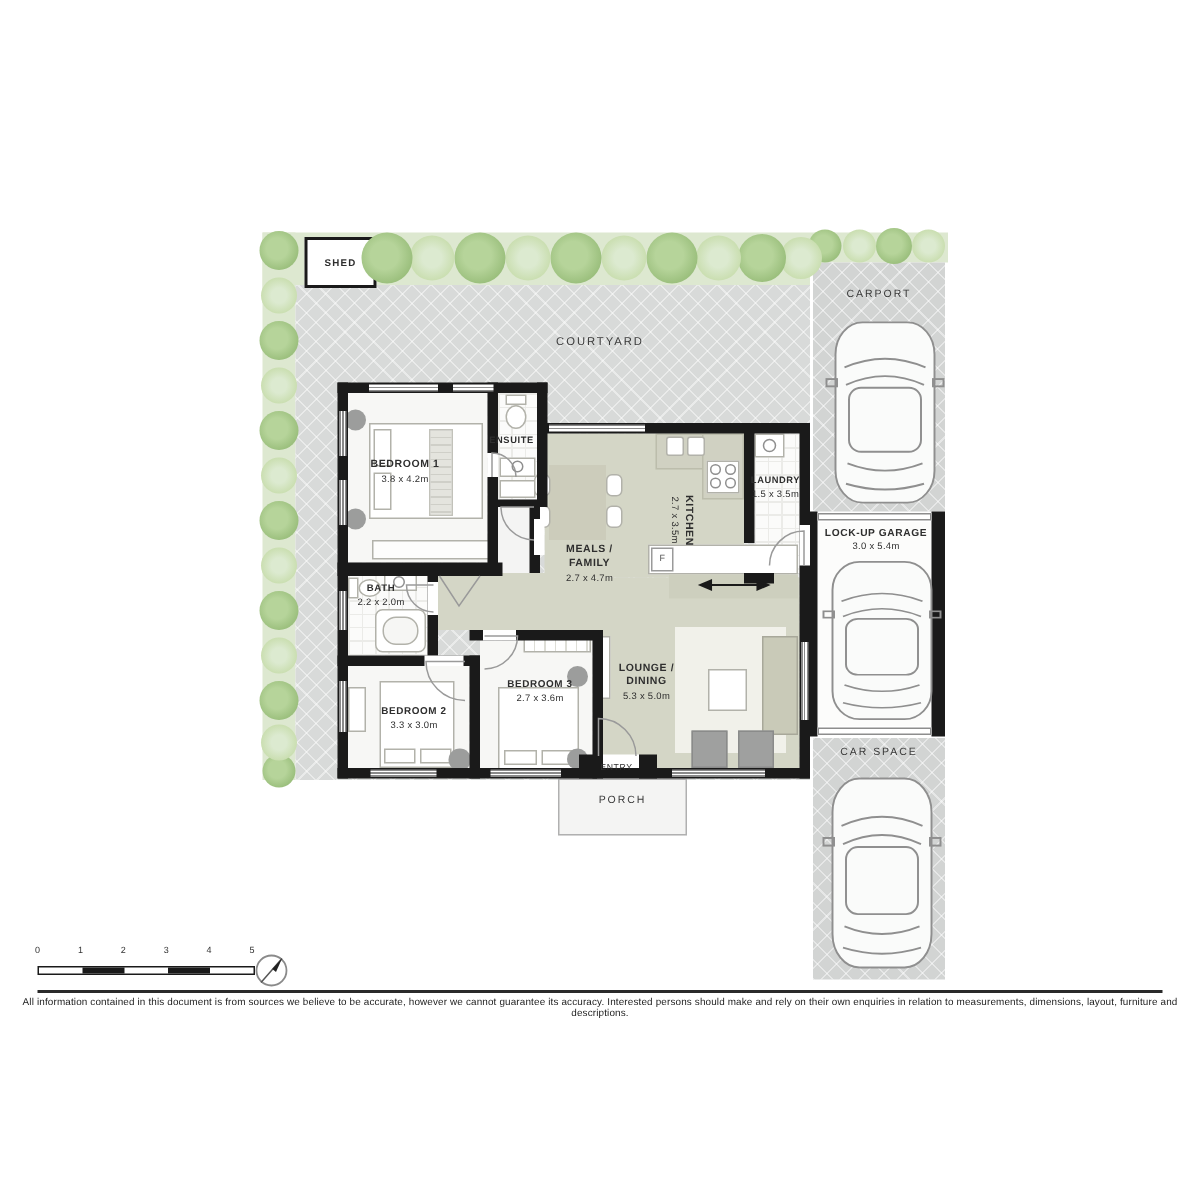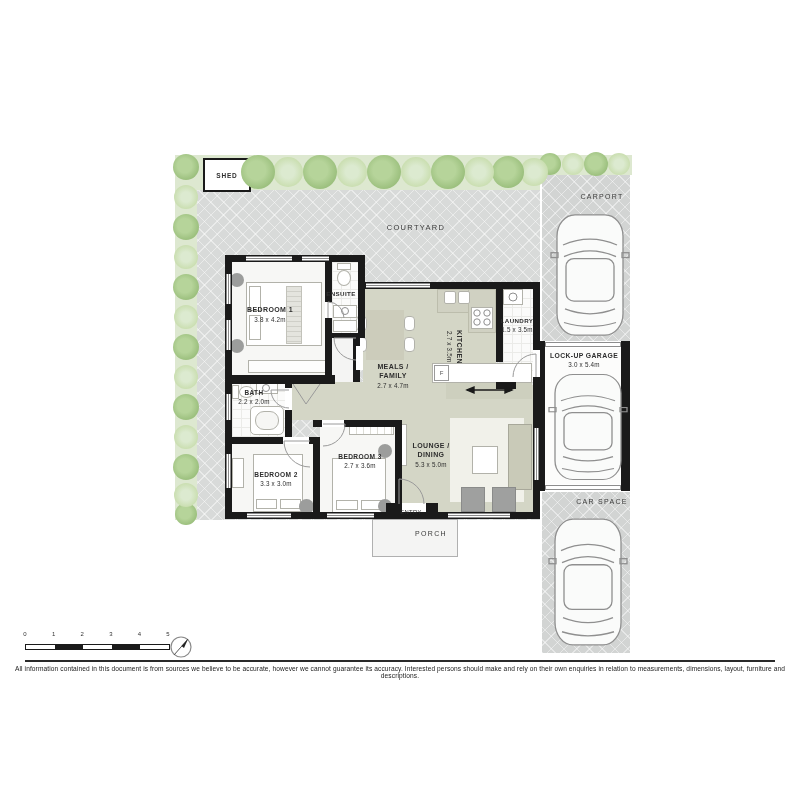--- a/index.html
+++ b/index.html
@@ -23,21 +23,21 @@
   .winh{position:absolute;background:linear-gradient(to bottom,#8a8a8a 0 1px,#fff 1px 2px,#8a8a8a 2px 3px,#fff 3px 4px,#8a8a8a 4px 5px);}
   .winv{position:absolute;background:linear-gradient(to right,#8a8a8a 0 1px,#fff 1px 2px,#8a8a8a 2px 3px,#fff 3px 4px,#8a8a8a 4px 5px);}
   .tree{position:absolute;border-radius:50%;}
   .tree.d{background:radial-gradient(circle at 45% 45%, #b6d49a 0 35%, #9cc07e 70%, #8db06f 100%);}
   .tree.l{background:radial-gradient(circle at 50% 50%, #dcead0 0 30%, #c8ddad 75%, #b5cf97 100%);}
   .plant{position:absolute;border-radius:50%;background:#9c9d9c;}
   .furn{position:absolute;background:#fff;border:1px solid #b2b2aa;box-sizing:border-box;}
   .beige{position:absolute;background:#d0d1c2;border:1px solid #bcbdac;box-sizing:border-box;}
   .lbl{position:absolute;text-align:center;line-height:1.25;font-weight:600;font-size:7px;letter-spacing:.4px;color:#2e2e2e;}
   .lbl .dims{display:block;font-weight:400;font-size:6.3px;letter-spacing:.2px;margin-top:1px;}
-  .biglbl{position:absolute;text-align:center;font-size:7.5px;font-weight:500;letter-spacing:1.3px;color:#3a3a3a;padding-left:16px;}
+  .biglbl{position:absolute;text-align:center;font-size:7.5px;font-weight:500;letter-spacing:1.3px;color:#3a3a3a;}
   .vert{writing-mode:vertical-rl;text-align:center;}
   .vert .dims{display:block;margin-top:0;margin-right:1px;}
   #shed{background:#fff;border:2px solid #1a1a1a;display:flex;align-items:center;justify-content:center;
         font-size:6.5px;font-weight:600;letter-spacing:.8px;}
   #porch{background:#f4f4f3;border:1px solid #b0b0b0;box-sizing:border-box;}
   .fbox{position:absolute;background:#fff;border:1px solid #9a9a9a;box-sizing:border-box;display:flex;
         align-items:center;justify-content:center;font-size:6px;color:#555;}
   svg.overlay{position:absolute;left:0;top:0;pointer-events:none;}
   #scalebar{position:absolute;left:25px;top:631px;width:145px;}
   #scalebar .nums{position:relative;height:8px;font-size:6px;color:#333;}

